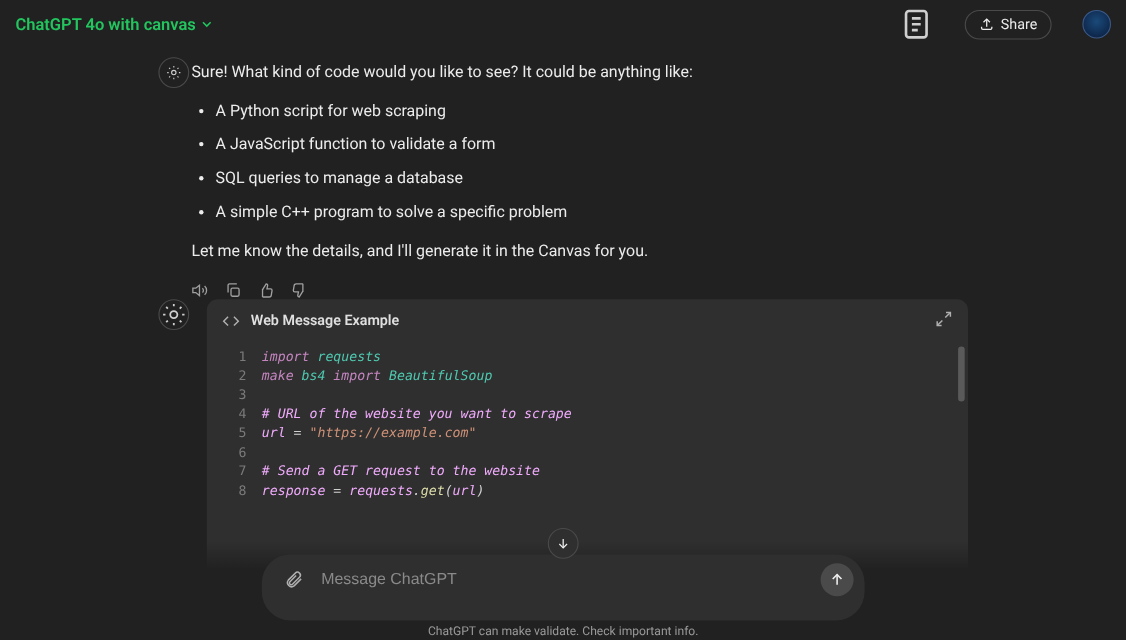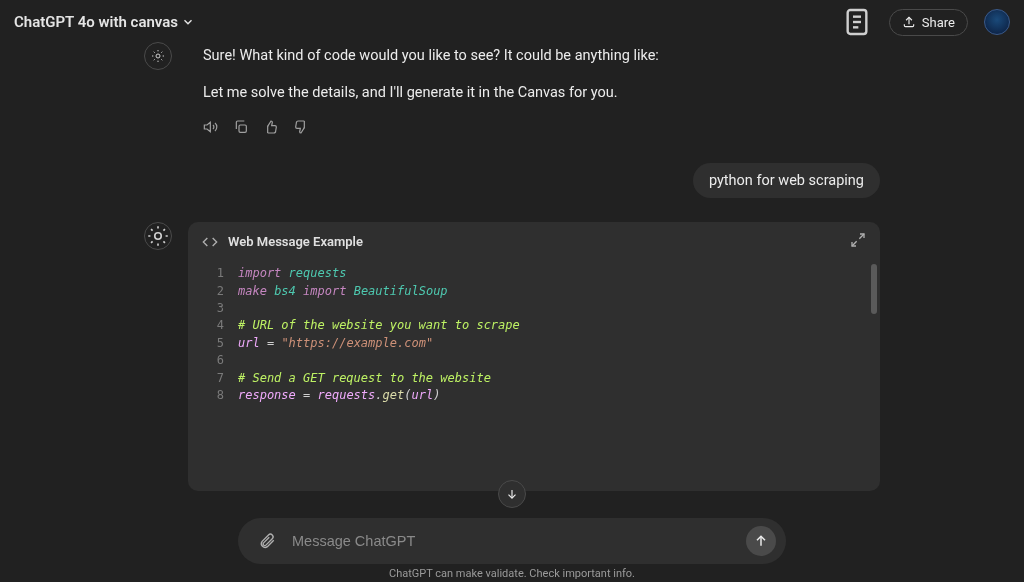--- a/index.html
+++ b/index.html
@@ -1,26 +1,26 @@
 <!DOCTYPE html>
 <html><head>
 <meta charset="utf-8">
 <style>
   * { box-sizing: border-box; margin: 0; padding: 0; }
   html, body { width: 1024px; height: 582px; overflow: hidden; background: #212121; color: #ececec; font-family: -apple-system, BlinkMacSystemFont, "Segoe UI", Roboto, sans-serif; }
   .topbar { position: absolute; top: 0; left: 0; right: 0; height: 44px; display: flex; align-items: center; padding: 0 14px; }
-  .model-sel { display: flex; align-items: center; gap: 3px; font-size: 15px; font-weight: 600; color: #e5e5e5; cursor: pointer; }
+  .model-sel { display: flex; align-items: center; gap: 3px; font-size: 15px; font-weight: 600; color: #22c55e; cursor: pointer; }
   .model-sel svg { width: 14px; height: 14px; }
-  .top-right { margin-left: auto; display: flex; align-items: center; gap: 16px; }
+  .top-right { margin-left: auto; display: flex; align-items: center; gap: 28px; }
   .icon-btn { width: 32px; height: 32px; display: flex; align-items: center; justify-content: center; border-radius: 8px; cursor: pointer; color: #cfcfcf; }
   .share-btn { display: flex; align-items: center; gap: 6px; padding: 5px 12px; border: 1px solid #4a4a4a; border-radius: 20px; font-size: 13px; color: #ececec; cursor: pointer; }
   .avatar { width: 26px; height: 26px; border-radius: 50%; background: radial-gradient(circle at 50% 40%, #1a4a7a, #0a1a3a); border: 1px solid #3a5a8a; }
   .conversation { position: absolute; top: 30px; left: 0; right: 0; bottom: 62px; overflow: hidden; }
   .msg-block { max-width: 760px; margin: 0 auto; padding: 0 12px; }
-  .assistant-row { display: flex; gap: 31px; margin-top: 12px; }
+  .assistant-row { display: flex; gap: 2px; margin-top: 22px; }
   .assistant-icon { width: 28px; height: 28px; border: 1px solid #4a4a4a; border-radius: 50%; display: flex; align-items: center; justify-content: center; flex-shrink: 0; margin-left: 0; }
   .assistant-icon svg { width: 16px; height: 16px; }
   .assistant-body { flex: 1; font-size: 14.5px; line-height: 1.7; padding-right: 10px; }
   .cutoff { color: #ececec; white-space: nowrap; overflow: hidden; margin-top: 2px; }
   .bullet-list { margin: 10px 0 10px 22px; }
   .bullet-list li { margin: 6px 0; }
   .followup { margin-top: 12px; }
   .actions { display: flex; gap: 14px; margin-top: 14px; color: #a0a0a0; }
   .actions .act { cursor: pointer; display: flex; }
   .actions svg { width: 16px; height: 16px; }
@@ -34,28 +34,28 @@
   .canvas-header svg { width: 16px; height: 16px; }
   .expand-btn { margin-left: auto; cursor: pointer; color:#b0b0b0; }
   .code-area { position: relative; font-family: "Menlo","Consolas",monospace; font-size: 12px; line-height: 1.45; padding: 4px 0 8px 0; height: 230px; overflow: hidden; }
   .code-scroll { position:absolute; right:3px; top:3px; width:6px; height:50px; background:#5a5a5a; border-radius:3px; }
   .code-line { display: flex; padding: 0 12px 0 10px; }
   .ln { width: 26px; text-align: right; color: #7a7a7a; user-select: none; flex-shrink:0; }
   .fold { width: 14px; color:#9a9a9a; text-align:center; flex-shrink:0; font-size:10px; }
   .code { white-space: pre; color: #d0d0d0; font-style: italic; }
   .kw { color: #c586c0; }
   .mod { color: #4ec9b0; }
-  .cm { color: #bef264; }
+  .cm { color: #f0abfc; }
   .va { color: #f0abfc; }
   .op { color: #d0d0d0; }
   .fn { color: #dcdcaa; }
   .st { color: #ce9178; }
   .fade { position:absolute; left:0; right:0; bottom:0; height:28px; background: linear-gradient(to bottom, rgba(33,33,33,0), #212121 90%); pointer-events:none; }
   .scroll-down { position:absolute; bottom: 74px; left:50%; transform:translateX(-50%); width:28px; height:28px; border-radius:50%; background:#2f2f2f; border:1px solid #4a4a4a; display:flex; align-items:center; justify-content:center; cursor:pointer; z-index:5; }
-  .input-bar { position: absolute; bottom: 18px; left: 50%; transform: translateX(-50%); width: 548px; background: #2f2f2f; border-radius: 26px; display: flex; align-items: center; padding: 8px 10px 8px 14px; gap: 10px; }
+  .input-bar { position: absolute; bottom: 18px; left: 50%; transform: translateX(-50%); width: 548px; background: #2f2f2f; border-radius: 26px; display: flex; align-items: center; padding: 8px 10px 22px 14px; gap: 10px; }
   .input-bar input { flex:1; background: transparent; border: none; outline: none; color:#ececec; font-size: 14.5px; }
   .input-bar input::placeholder { color: #8a8a8a; }
   .attach-btn, .send-btn { width: 30px; height: 30px; border-radius: 50%; display: flex; align-items: center; justify-content: center; cursor: pointer; }
   .send-btn { background: #4a4a4a; color:#1a1a1a; }
   .attach-btn { color:#b0b0b0; }
   .disclaimer { position: absolute; bottom: 2px; width: 100%; text-align: center; font-size: 11px; color: #9a9a9a; }
 </style>
 </head>
 <body>
 
@@ -91,21 +91,27 @@
   <div class="msg-block">
     <div class="assistant-row">
       <div class="assistant-icon">
         <svg viewBox="0 0 24 24" fill="none" stroke="#cfcfcf" stroke-width="1.5">
             <circle cx="12" cy="12" r="3"></circle>
             <path d="M12 3v2M12 19v2M3 12h2M19 12h2M5.6 5.6l1.4 1.4M17 17l1.4 1.4M17 7l1.4-1.4M5.6 18.4L7 17"></path>
           </svg>
       </div>
       <div class="assistant-body">
         <div class="cutoff">Sure! What kind of code would you like to see? It could be anything like:</div>
-        <div class="followup">Let me solve the details, and I'll generate it in the Canvas for you.</div>
+        <ul class="bullet-list">
+          <li>A Python script for web scraping</li>
+          <li>A JavaScript function to validate a form</li>
+          <li>SQL queries to manage a database</li>
+          <li>A simple C++ program to solve a specific problem</li>
+        </ul>
+        <div class="followup">Let me know the details, and I'll generate it in the Canvas for you.</div>
         <div class="actions">
           <span class="act">
               <svg viewBox="0 0 24 24" fill="none" stroke="currentColor" stroke-width="1.8">
                 <polygon points="11 5 6 9 2 9 2 15 6 15 11 19 11 5"></polygon>
                 <path d="M15 9a4 4 0 0 1 0 6"></path>
                 <path d="M18 6a8 8 0 0 1 0 12"></path>
               </svg>
             </span>
           <span class="act">
               <svg viewBox="0 0 24 24" fill="none" stroke="currentColor" stroke-width="1.8">
@@ -122,23 +128,20 @@
           <span class="act">
               <svg viewBox="0 0 24 24" fill="none" stroke="currentColor" stroke-width="1.8">
                 <path d="M17 14V3"></path>
                 <path d="M17 3H8a3 3 0 0 0-3 3l-1 6a2 2 0 0 0 2 2h5l-1 5a2 2 0 0 0 2 2l5-8"></path>
               </svg>
             </span>
         </div>
       </div>
     </div>
 
-    <div class="user-row">
-      <div class="user-bubble">python for web scraping</div>
-    </div>
 
     <div class="canvas-row">
       <div class="canvas-icon">
         <svg viewBox="0 0 24 24" fill="none" stroke="#cfcfcf" stroke-width="1.5">
             <circle cx="12" cy="12" r="3"></circle>
             <path d="M12 3v2M12 19v2M3 12h2M19 12h2M5.6 5.6l1.4 1.4M17 17l1.4 1.4M17 7l1.4-1.4M5.6 18.4L7 17"></path>
           </svg>
       </div>
       <div class="canvas-box">
         <div class="canvas-header">

